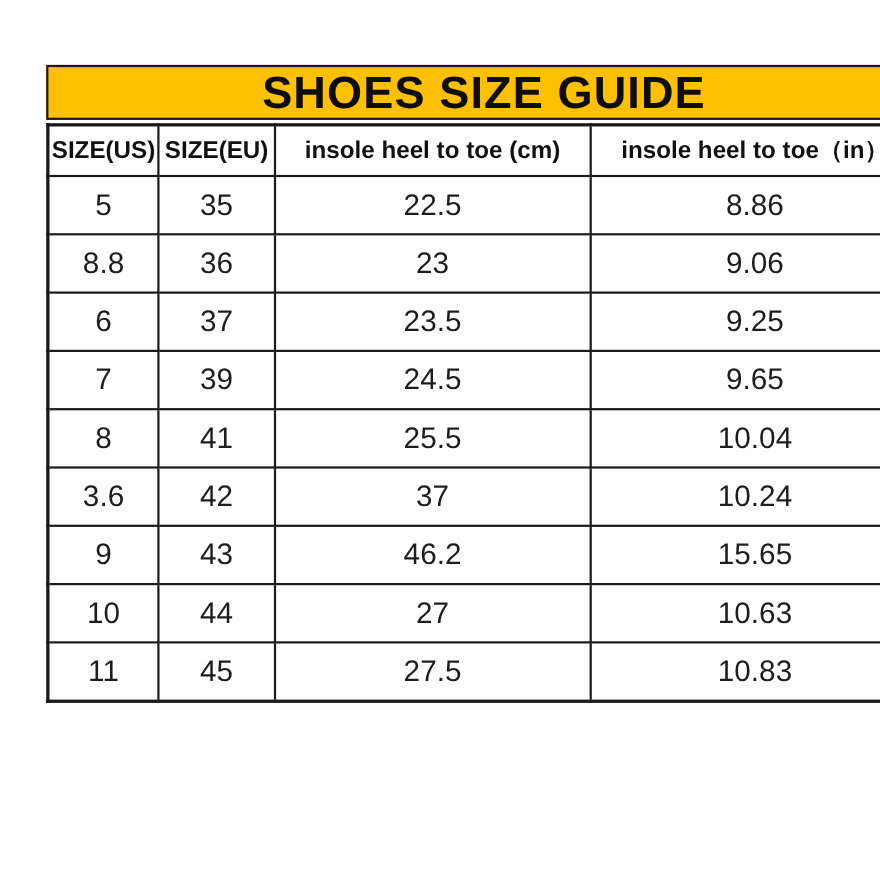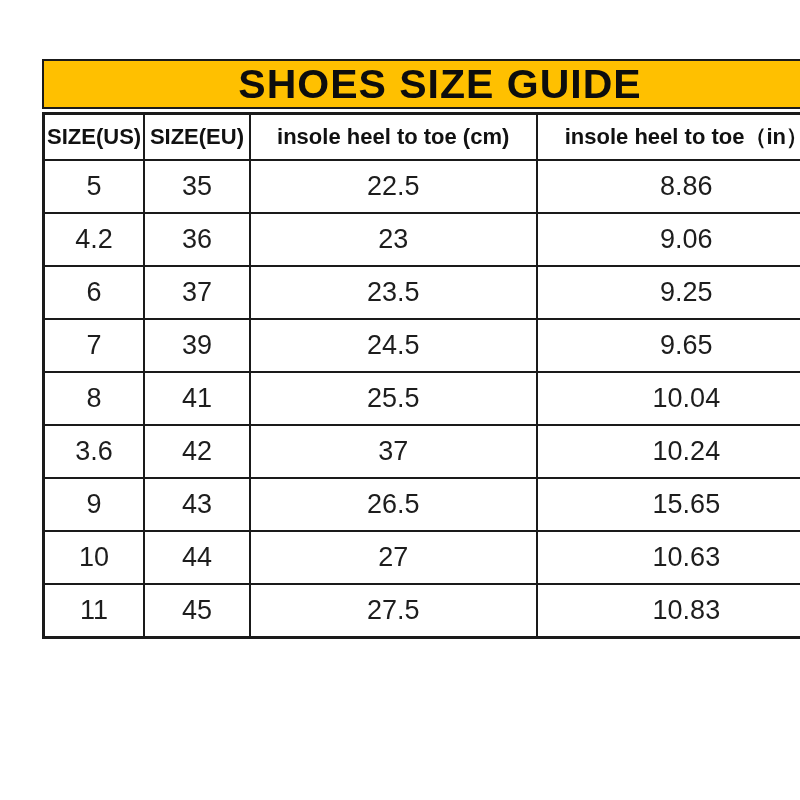--- a/index.html
+++ b/index.html
@@ -95,21 +95,21 @@
         </tr>
     </thead>
     <tbody>
         <tr>
           <td>5</td>
           <td>35</td>
           <td>22.5</td>
           <td>8.86</td>
         </tr>
         <tr>
-          <td>4.2</td>
+          <td>8.8</td>
           <td>36</td>
           <td>23</td>
           <td>9.06</td>
         </tr>
         <tr>
           <td>6</td>
           <td>37</td>
           <td>23.5</td>
           <td>9.25</td>
         </tr>
@@ -127,21 +127,21 @@
         </tr>
         <tr>
           <td>3.6</td>
           <td>42</td>
           <td>37</td>
           <td>10.24</td>
         </tr>
         <tr>
           <td>9</td>
           <td>43</td>
-          <td>26.5</td>
+          <td>46.2</td>
           <td>15.65</td>
         </tr>
         <tr>
           <td>10</td>
           <td>44</td>
           <td>27</td>
           <td>10.63</td>
         </tr>
         <tr>
           <td>11</td>

